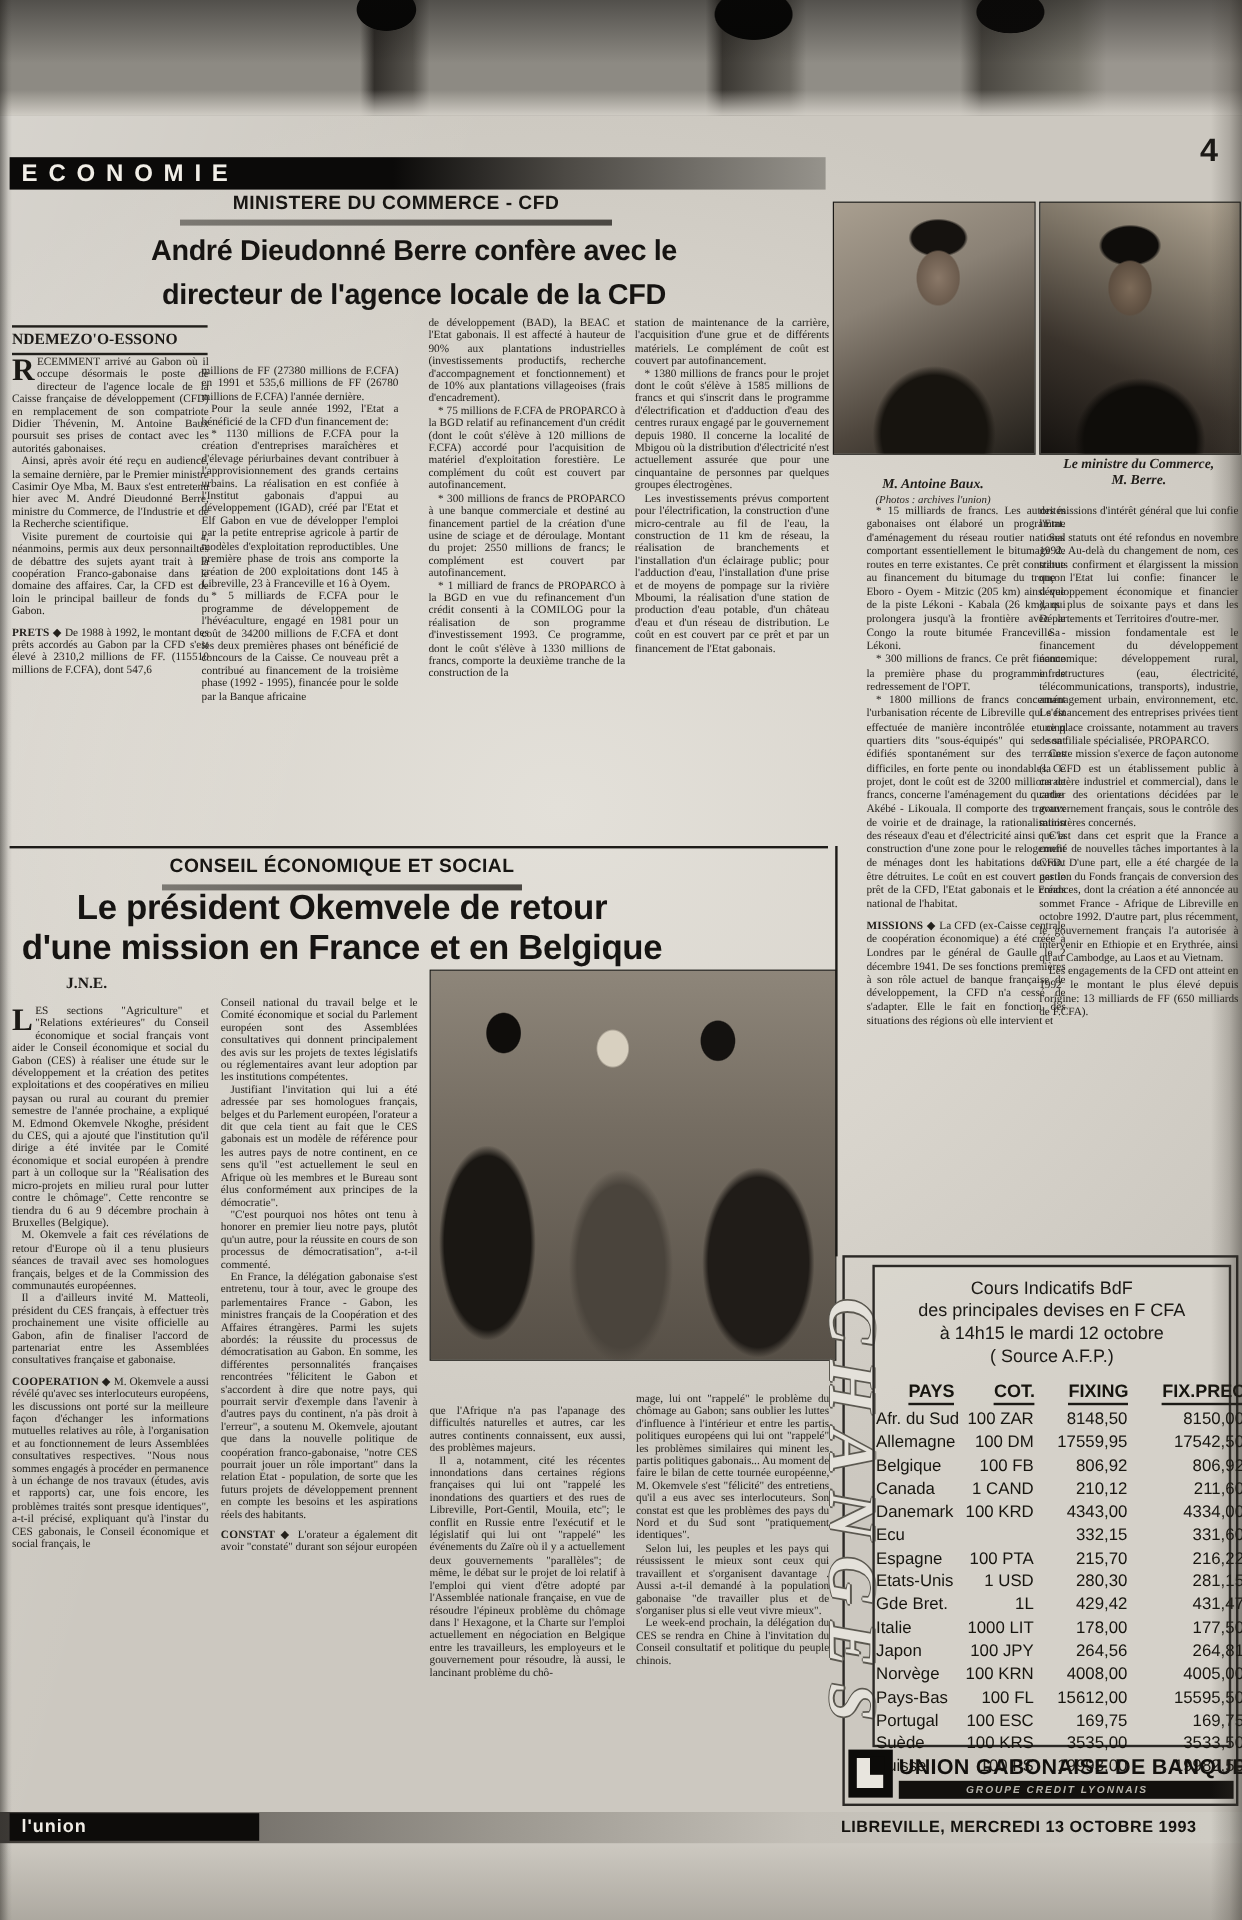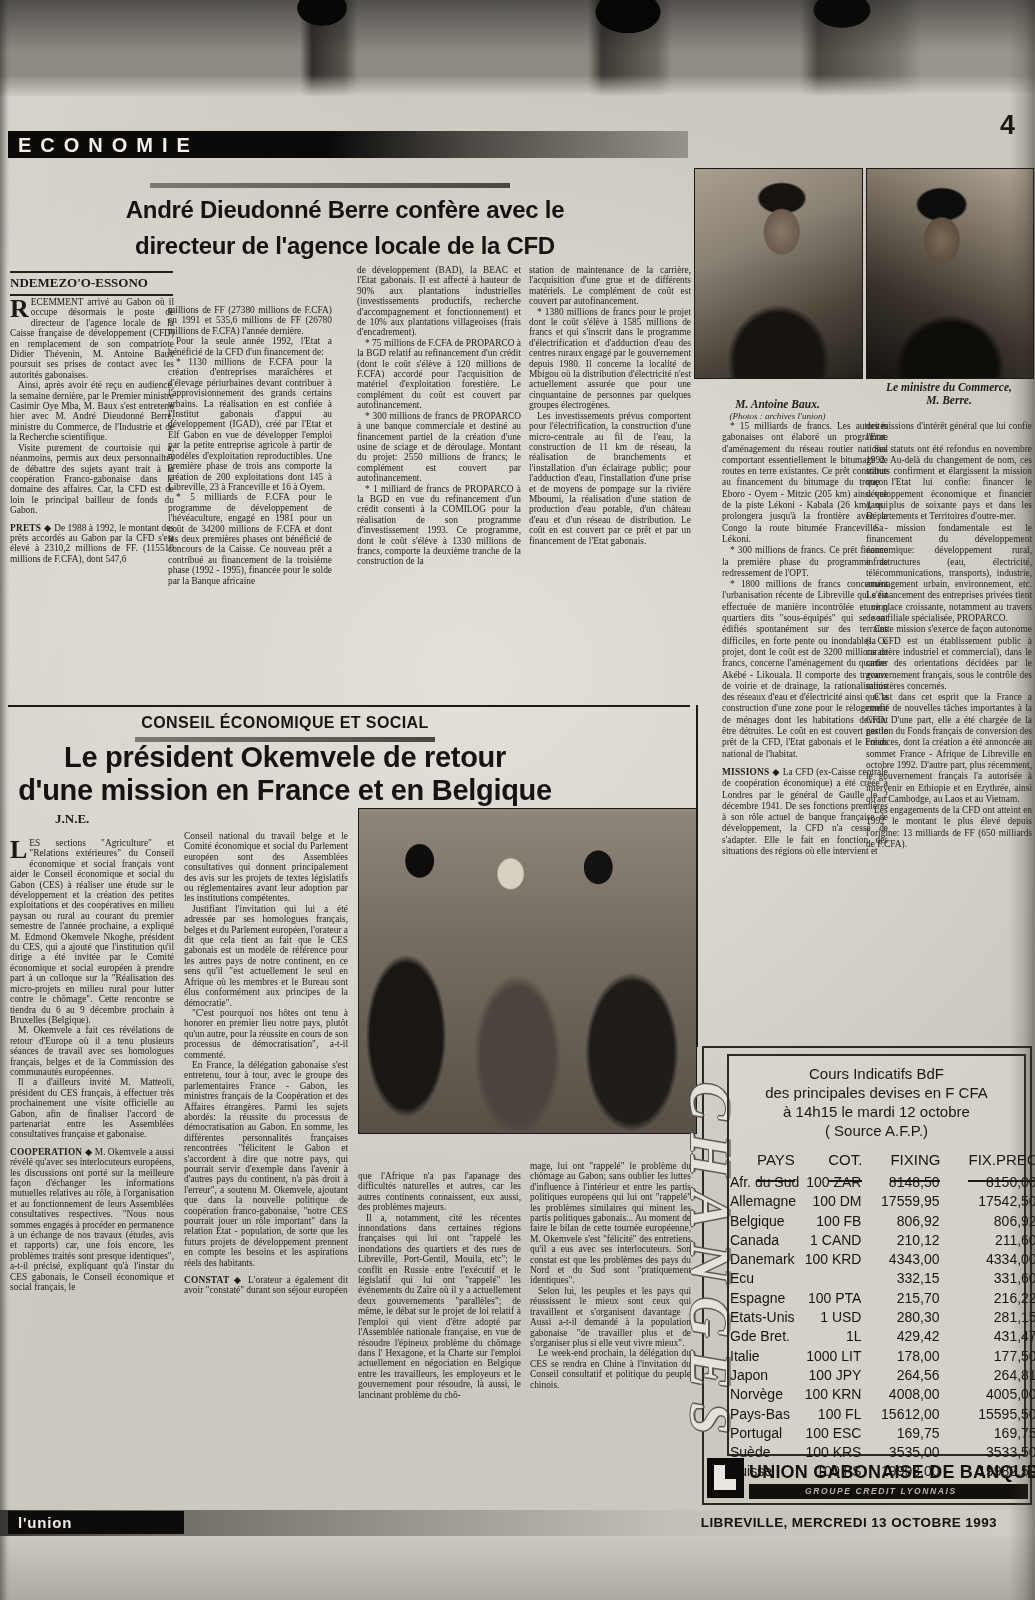--- a/index.html
+++ b/index.html
@@ -96,52 +96,53 @@
   .v-a2{left:696px;top:705px;width:2px;height:342px;}
   
   .sb-outer{position:absolute;left:702px;top:1046px;width:330px;height:459px;border:2px solid #2b2926;box-sizing:border-box;}
   .changes{position:absolute;left:505px;top:1230px;width:410px;height:70px;transform:rotate(90deg);
     text-align:center;font:italic 700 56px/70px "Liberation Serif",serif;letter-spacing:14px;color:#e4e1da;
     text-shadow:-1.5px 0 #5b5850,1.5px 0 #5b5850,0 -1.5px #5b5850,0 1.5px #5b5850;}
   .sb-inner{position:absolute;left:727px;top:1054px;width:299px;height:402px;border:2px solid #2b2926;box-sizing:border-box;padding-top:8px;background:rgba(228,225,217,0.35);}
   .sb-title{ text-align:center;font:400 15px/19px "Liberation Sans",sans-serif;color:#1b1915;}
   .rates{width:276px;margin:9px auto 0;border-collapse:collapse;font-family:"Liberation Sans",sans-serif;color:#17150f;}
   .rates th{padding:2px 0 5px;font-size:15px;}
-  .rates th span{border-bottom:2.5px solid #1c1a16;padding-bottom:12px;font-weight:400;margin-left:28px;}
+  .rates th span{border-bottom:2.5px solid #1c1a16;padding-bottom:1px;font-weight:700;margin-left:28px;}
   .rates td{font-size:14px;line-height:17.3px;white-space:nowrap;}
   .rates th:nth-child(1),.rates td:nth-child(1){text-align:left;width:33%;}
   .rates th:nth-child(2),.rates td:nth-child(2){text-align:right;width:25%;}
   .rates th:nth-child(3),.rates td:nth-child(3){text-align:right;width:22%;}
   .rates th:nth-child(4),.rates td:nth-child(4){text-align:right;width:20%;}
   .bank{position:absolute;left:707px;top:1458px;width:321px;height:44px;}
   .bank-logo{position:absolute;left:0;top:0;width:37px;height:40px;background:#0c0b09;}
   .bank-logo-inner{position:absolute;left:7px;top:7px;width:22px;height:25px;background:#e8e5de;}
   .bank-logo-inner::after{content:"";position:absolute;right:-1px;top:-1px;width:12px;height:15px;background:#0c0b09;}
   .bank-name{position:absolute;left:42px;top:3px;font:700 18px/22px "Liberation Sans",sans-serif;color:#12100d;letter-spacing:0.2px;white-space:nowrap;}
   .bank-group{position:absolute;left:42px;top:26px;right:0;height:15px;background:#12100d;color:#b5b2aa;
     font:italic 700 8.5px/15px "Liberation Sans",sans-serif;letter-spacing:1.6px;padding-left:56px;box-sizing:border-box;}
   
   .footer-bar{position:absolute;left:0;top:1510px;width:1035px;height:26px;
     background:linear-gradient(to right,#3a3733 0%,#6e6a64 15%,#9b978f 40%,#c4c0b8 65%,#d0cdc5 100%);}
-  .union-box{position:absolute;left:8px;top:1511px;width:176px;height:23px;background:#0d0c0a;color:#efece5;
+  .union-box{position:absolute;left:8px;top:1511px;width:208px;height:23px;background:#0d0c0a;color:#efece5;
     font:700 15px/23px "Liberation Sans",sans-serif;letter-spacing:0.8px;padding-left:10px;box-sizing:border-box;}
   .footer-date{position:absolute;right:38px;top:1512px;font:700 13.5px/22px "Liberation Sans",sans-serif;letter-spacing:0.4px;color:#14120e;margin-left:24px;}
 </style>
 </head>
 <body>
 
 <div class="page">
   <div class="scan-top"></div>
   <div class="edge-left"></div>
 
   <div class="page-num">4</div>
   <div class="eco-bar">
     <span>ECONOMIE</span>
   </div>
 
+  <div class="kicker k1">MINISTERE DU COMMERCE - CFD</div>
   <div class="kicker-bar kb1"></div>
   <h1 class="headline h1a">
     <span class="hl">André Dieudonné Berre confère avec le</span>
     <span class="hl">directeur de l'agence locale de la CFD</span>
   </h1>
 
   <div class="photo" id="photo1"></div>
   <div class="photo" id="photo2"></div>
   <div class="caption cap1">
     <div class="cap-main">M. Antoine Baux.</div>

